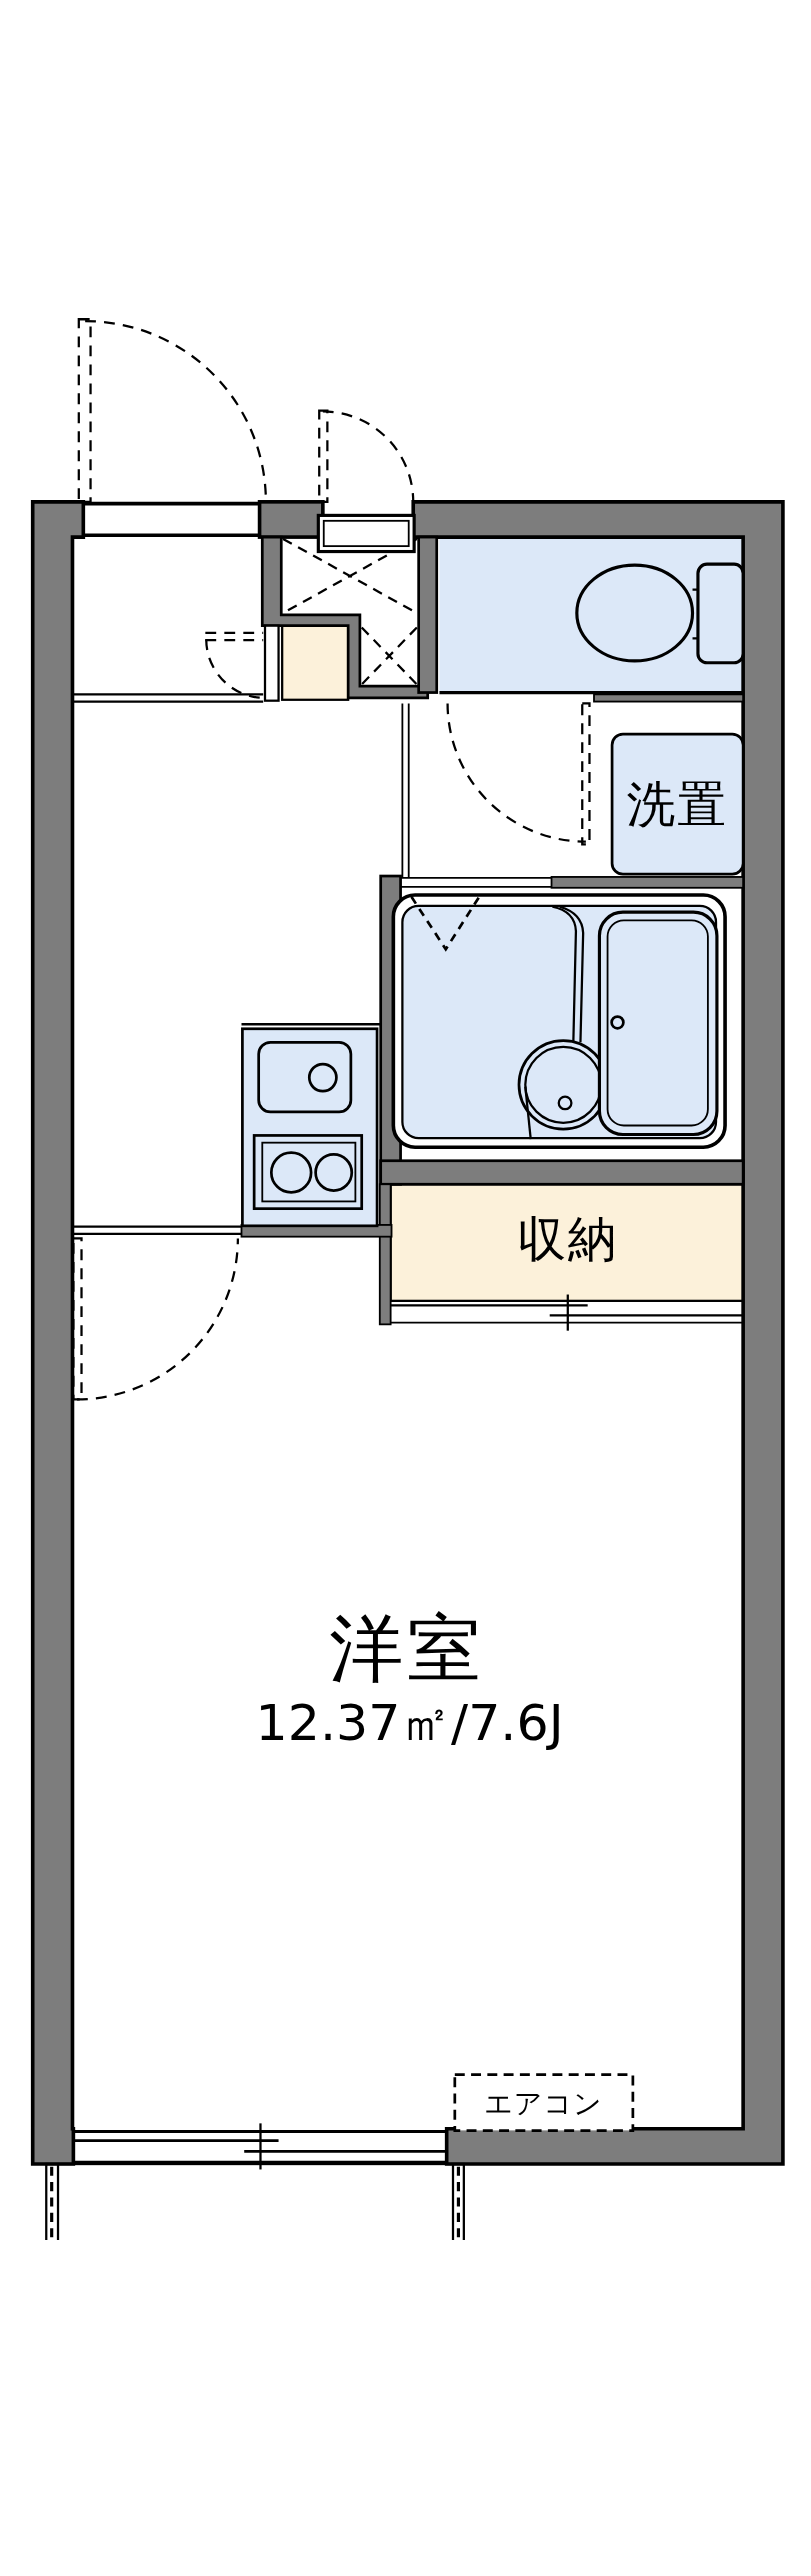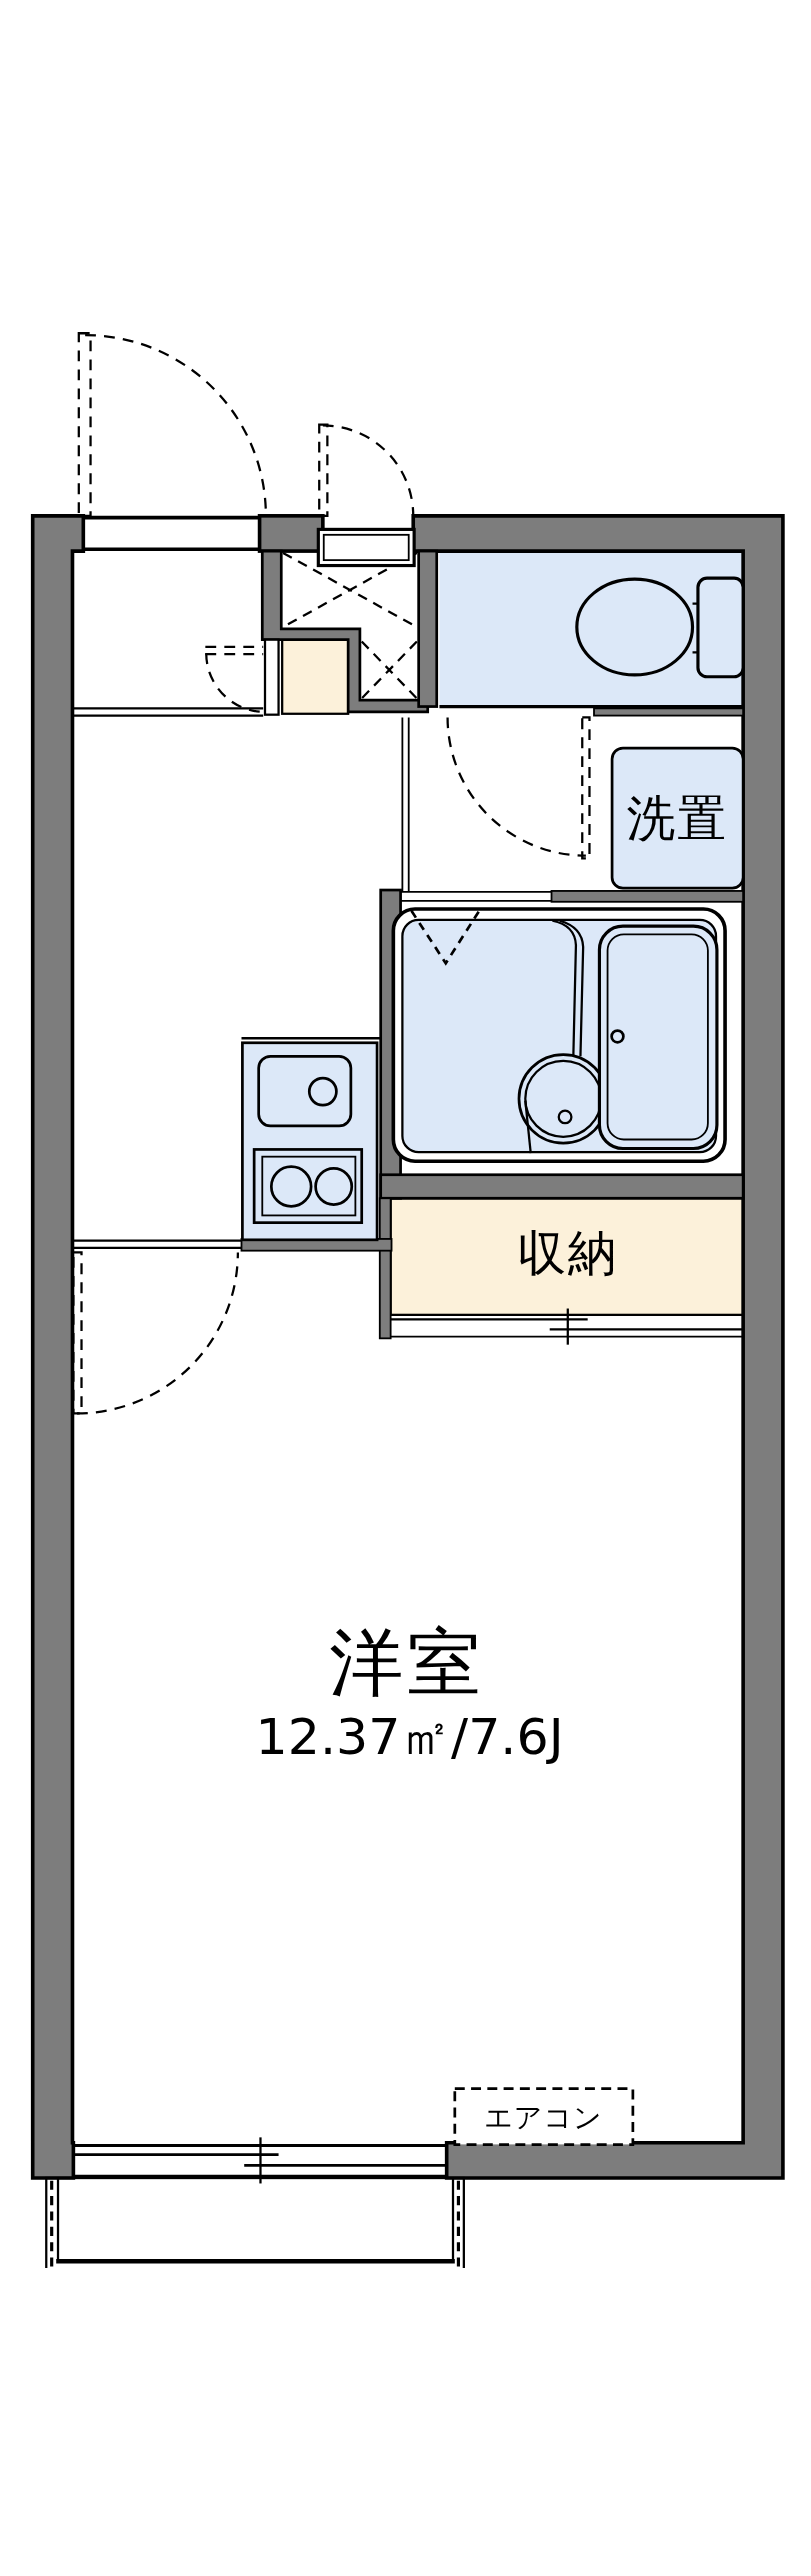--- a/index.html
+++ b/index.html
@@ -1,16 +1,16 @@
 <!DOCTYPE html>
 <html style="--wall_gray: #7d7d7d; --fixture_blue: #dce8f8; --closet_cream: #fcf1da; --line_black: #000000; --background: #ffffff;font-size:14.5px"><head>
 <meta charset="utf-8">
 <style>
   html,body{margin:0;padding:0;background:#fff;}
-  .canvas{position:relative;width:812px;height:2236px;margin:16px auto;background:var(--background,#fff);border-radius:8px;}
+  .canvas{position:relative;width:812px;height:2236px;margin:2px auto;background:var(--background,#fff);border-radius:8px;}
   svg{display:block;}
   .wall{fill:var(--wall_gray);stroke:var(--line_black);stroke-width:4;stroke-linejoin:miter;}
   .wall-med{fill:var(--wall_gray);stroke:var(--line_black);stroke-width:3;}
   .wall-thin{fill:var(--wall_gray);stroke:var(--line_black);stroke-width:2;}
   .ln{fill:none;stroke:var(--line_black);}
   .blue{fill:var(--fixture_blue);}
   .whitefill{fill:var(--background);}
   .cream{fill:var(--closet_cream);stroke:var(--line_black);stroke-width:2.5;}
   .dash{stroke-dasharray:12 9;}
   .dash-x{stroke-dasharray:11 8;}

